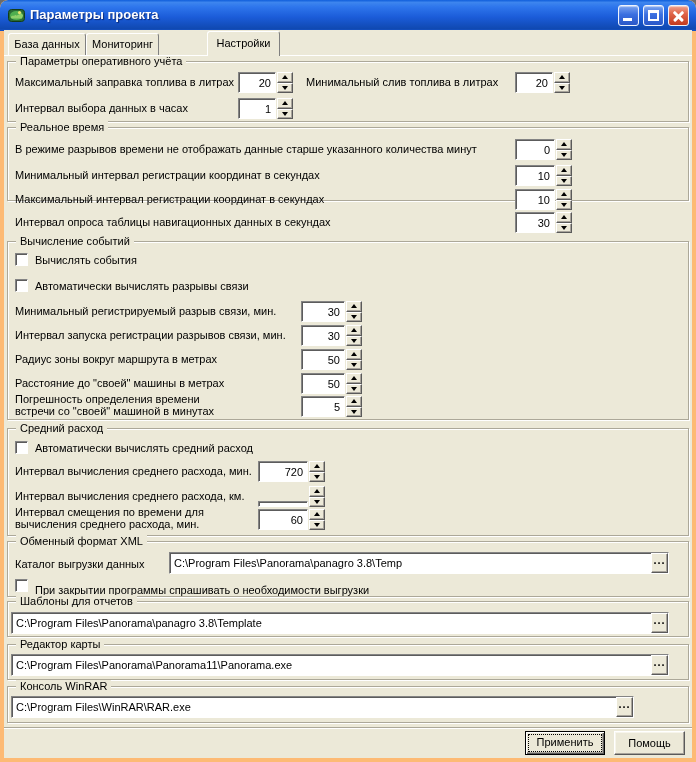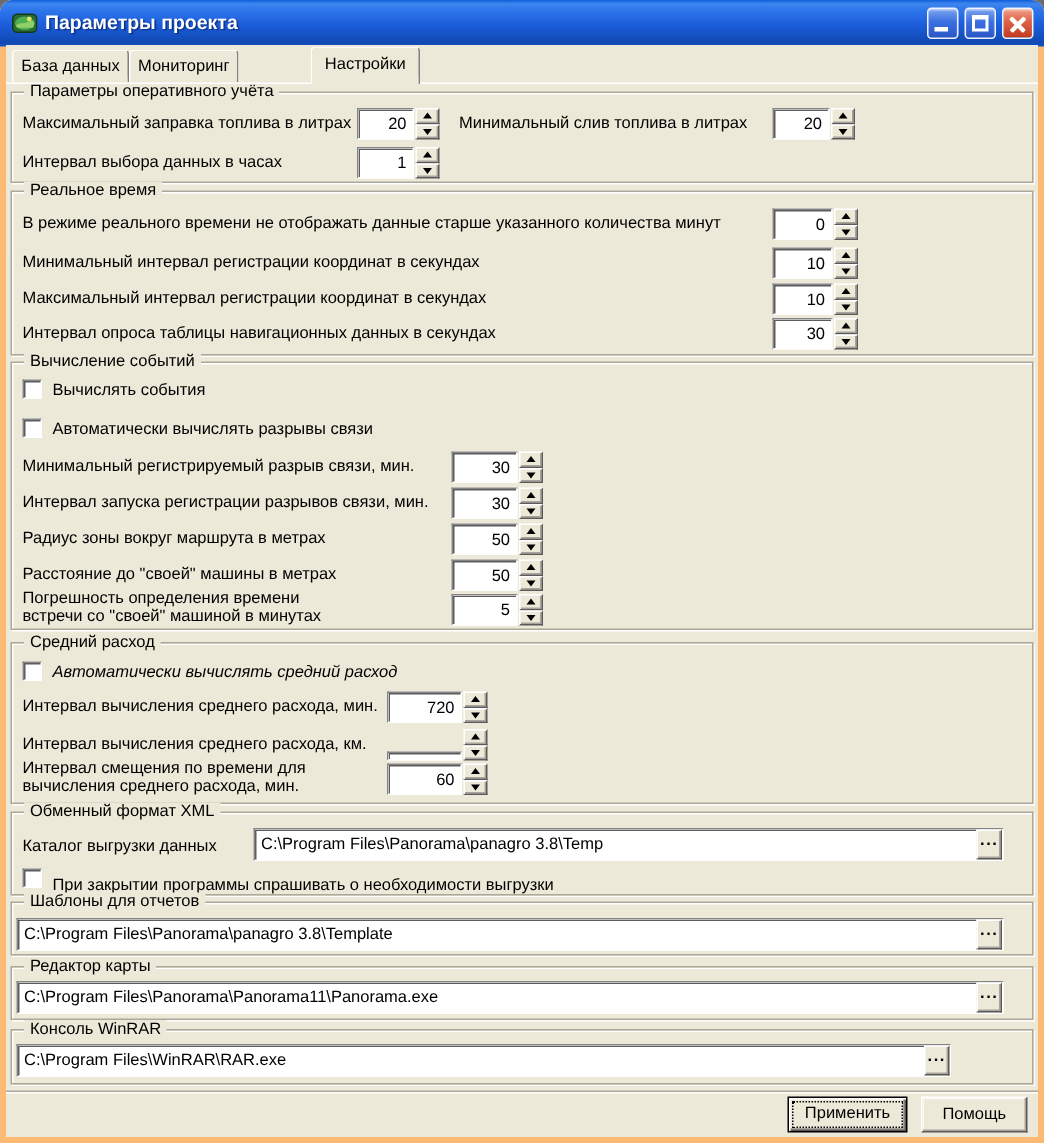--- a/index.html
+++ b/index.html
@@ -171,23 +171,23 @@
           <span class="spin-btn">
             <i class="tri-up"></i>
           </span>
           <span class="spin-btn">
             <i class="tri-down"></i>
           </span>
         </span>
     </span>
   </div>
 
-  <div class="group" style="top:127px; height:110px;">
+  <div class="group" style="top:127px; height:74px;">
     <span class="group-caption">Реальное время</span>
-    <span class="lbl" style="left:7px; top:15px;">В режиме реального времени не отображать данные старше указанного количества минут</span>
+    <span class="lbl" style="left:7px; top:15px;">В режиме разрывов времени не отображать данные старше указанного количества минут</span>
     <span class="spinedit" style="left:507px; top:11px;">
       <span class="spin-text" style="width:40px;">0</span>
       <span class="spin-btns">
           <span class="spin-btn">
             <i class="tri-up"></i>
           </span>
           <span class="spin-btn">
             <i class="tri-down"></i>
           </span>
         </span>
@@ -296,21 +296,21 @@
           <span class="spin-btn">
             <i class="tri-down"></i>
           </span>
         </span>
     </span>
   </div>
 
   <div class="group" style="top:428px; height:108px;">
     <span class="group-caption">Средний расход</span>
     <span class="cb-box" style="left:7px; top:12px;"></span>
-    <span class="lbl" style="left:27px; top:13px;font-style:italic;">Автоматически вычислять средний расход</span>
+    <span class="lbl" style="left:27px; top:13px;">Автоматически вычислять средний расход</span>
     <span class="lbl" style="left:7px; top:36px;">Интервал вычисления среднего расхода, мин.</span>
     <span class="spinedit" style="left:250px; top:32px;">
       <span class="spin-text" style="width:50px;">720</span>
       <span class="spin-btns">
           <span class="spin-btn">
             <i class="tri-up"></i>
           </span>
           <span class="spin-btn">
             <i class="tri-down"></i>
           </span>

